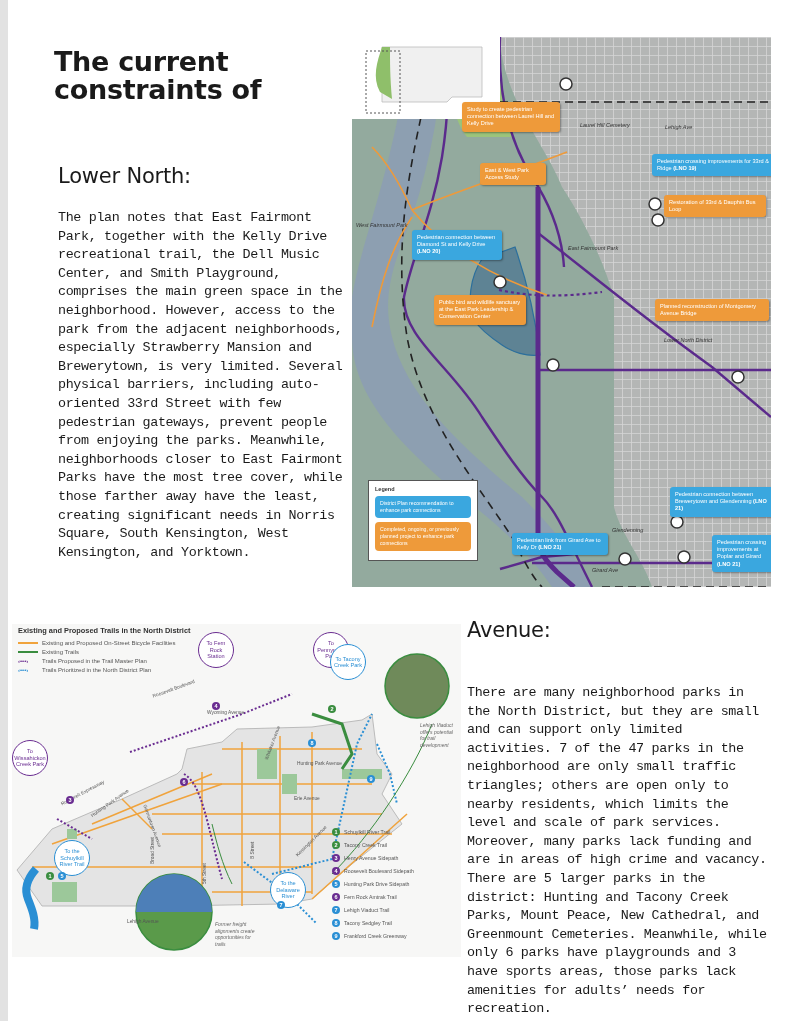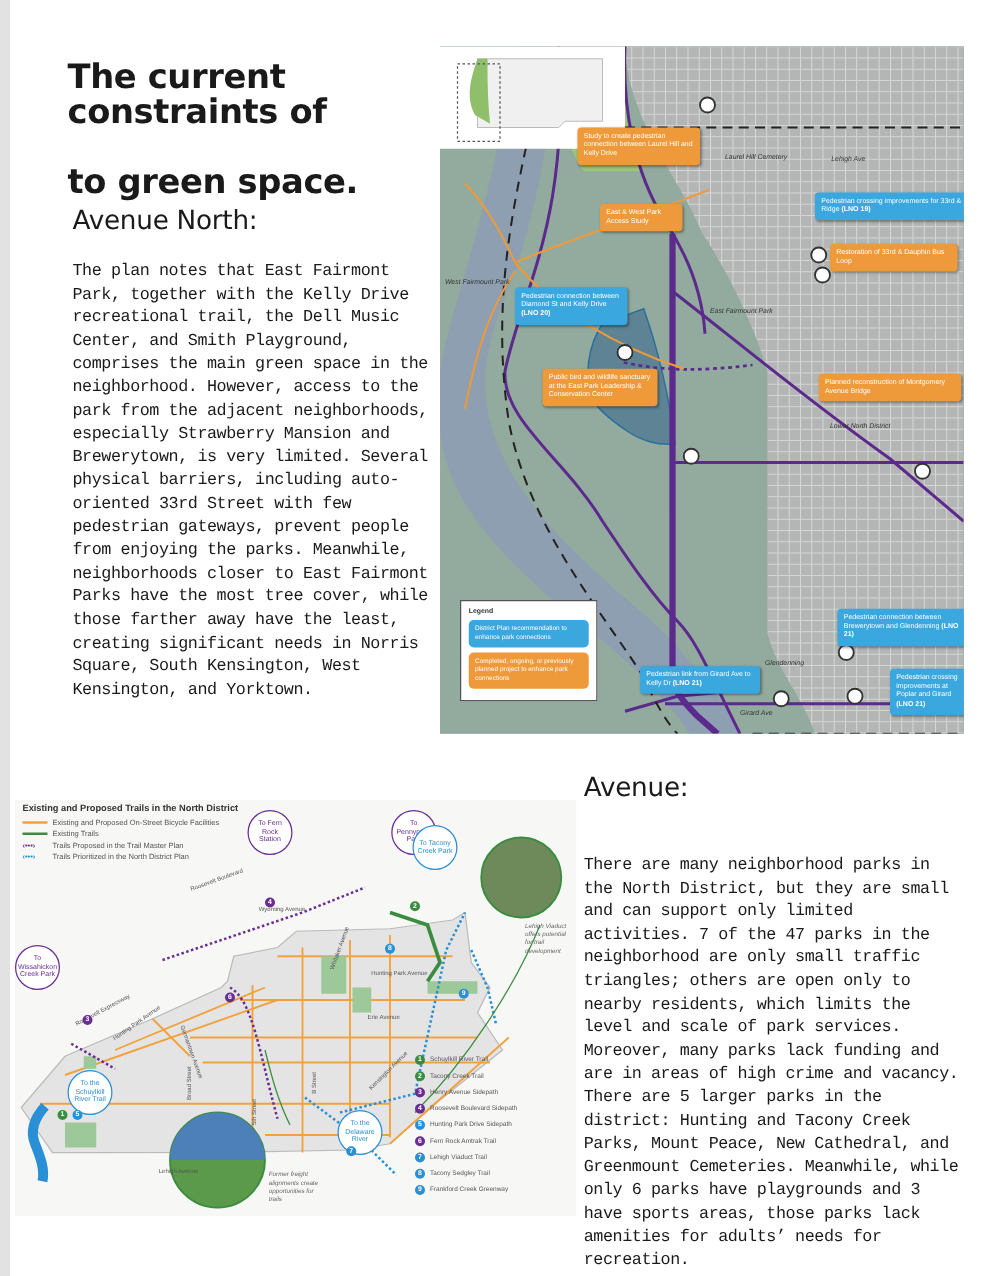--- a/index.html
+++ b/index.html
@@ -9,35 +9,34 @@
   .title { position:absolute; left:54px; top:48px; width:290px; font-weight:bold; font-size:27px;
            line-height:28px; letter-spacing:-0.3px; margin:0; }
   .sec-head { position:absolute; font-size:21px; font-weight:normal; margin:0; letter-spacing:-0.2px; }
   .body-text { position:absolute; font-size:13.4px; line-height:18.6px; margin:0; letter-spacing:-0.35px;font-family:Liberation Mono, monospace; }
   #lower-head { left:58px; top:164px; }
   #lower-body { left:58px; top:209px; width:290px; }
   #north-head { left:467px; top:618px; }
   #north-body { left:467px; top:684px; width:300px; }
 
   .map1 { position:absolute; left:352px; top:37px; width:419px; height:550px; overflow:hidden; background:#8fa89c; }
-  .map2 { position:absolute; left:12px; top:640px; width:449px; height:333px; overflow:hidden; background:#f7f7f6; }
+  .map2 { position:absolute; left:12px; top:624px; width:449px; height:333px; overflow:hidden; background:#f7f7f6; }
   svg text { font-family:"Liberation Sans", sans-serif; }
 </style>
 </head>
 <body>
 
 <div class="left-strip"></div>
 
 <h1 class="title">
   <span>The current constraints of</span><br>
   <br>
-  <span>to green space.</span>
 </h1>
 
-<h2 id="lower-head" class="sec-head">Avenue North:</h2>
+<h2 id="lower-head" class="sec-head">Lower North:</h2>
 <p id="lower-body" class="body-text">The plan notes that East Fairmont Park, together with the Kelly Drive recreational trail, the Dell Music Center, and Smith Playground, comprises the main green space in the neighborhood. However, access to the park from the adjacent neighborhoods, especially Strawberry Mansion and Brewerytown, is very limited. Several physical barriers, including auto-oriented 33rd Street with few pedestrian gateways, prevent people from enjoying the parks. Meanwhile, neighborhoods closer to East Fairmont Parks have the most tree cover, while those farther away have the least, creating significant needs in Norris Square, South Kensington, West Kensington, and Yorktown.</p>
 
 <h2 id="north-head" class="sec-head">Avenue:</h2>
 <p id="north-body" class="body-text">There are many neighborhood parks in the North District, but they are small and can support only limited activities. 7 of the 47 parks in the neighborhood are only small traffic triangles; others are open only to nearby residents, which limits the level and scale of park services. Moreover, many parks lack funding and are in areas of high crime and vacancy. There are 5 larger parks in the district: Hunting and Tacony Creek Parks, Mount Peace, New Cathedral, and Greenmount Cemeteries. Meanwhile, while only 6 parks have playgrounds and 3 have sports areas, those parks lack amenities for adults’ needs for recreation.</p>
 
 <div class="map1">
 <svg width="419" height="550" viewBox="0 0 419 550" xmlns="http://www.w3.org/2000/svg">
   <defs>
     <pattern id="grid" width="9" height="9" patternUnits="userSpaceOnUse">
       <rect width="9" height="9" fill="#b4b6b5"></rect>

